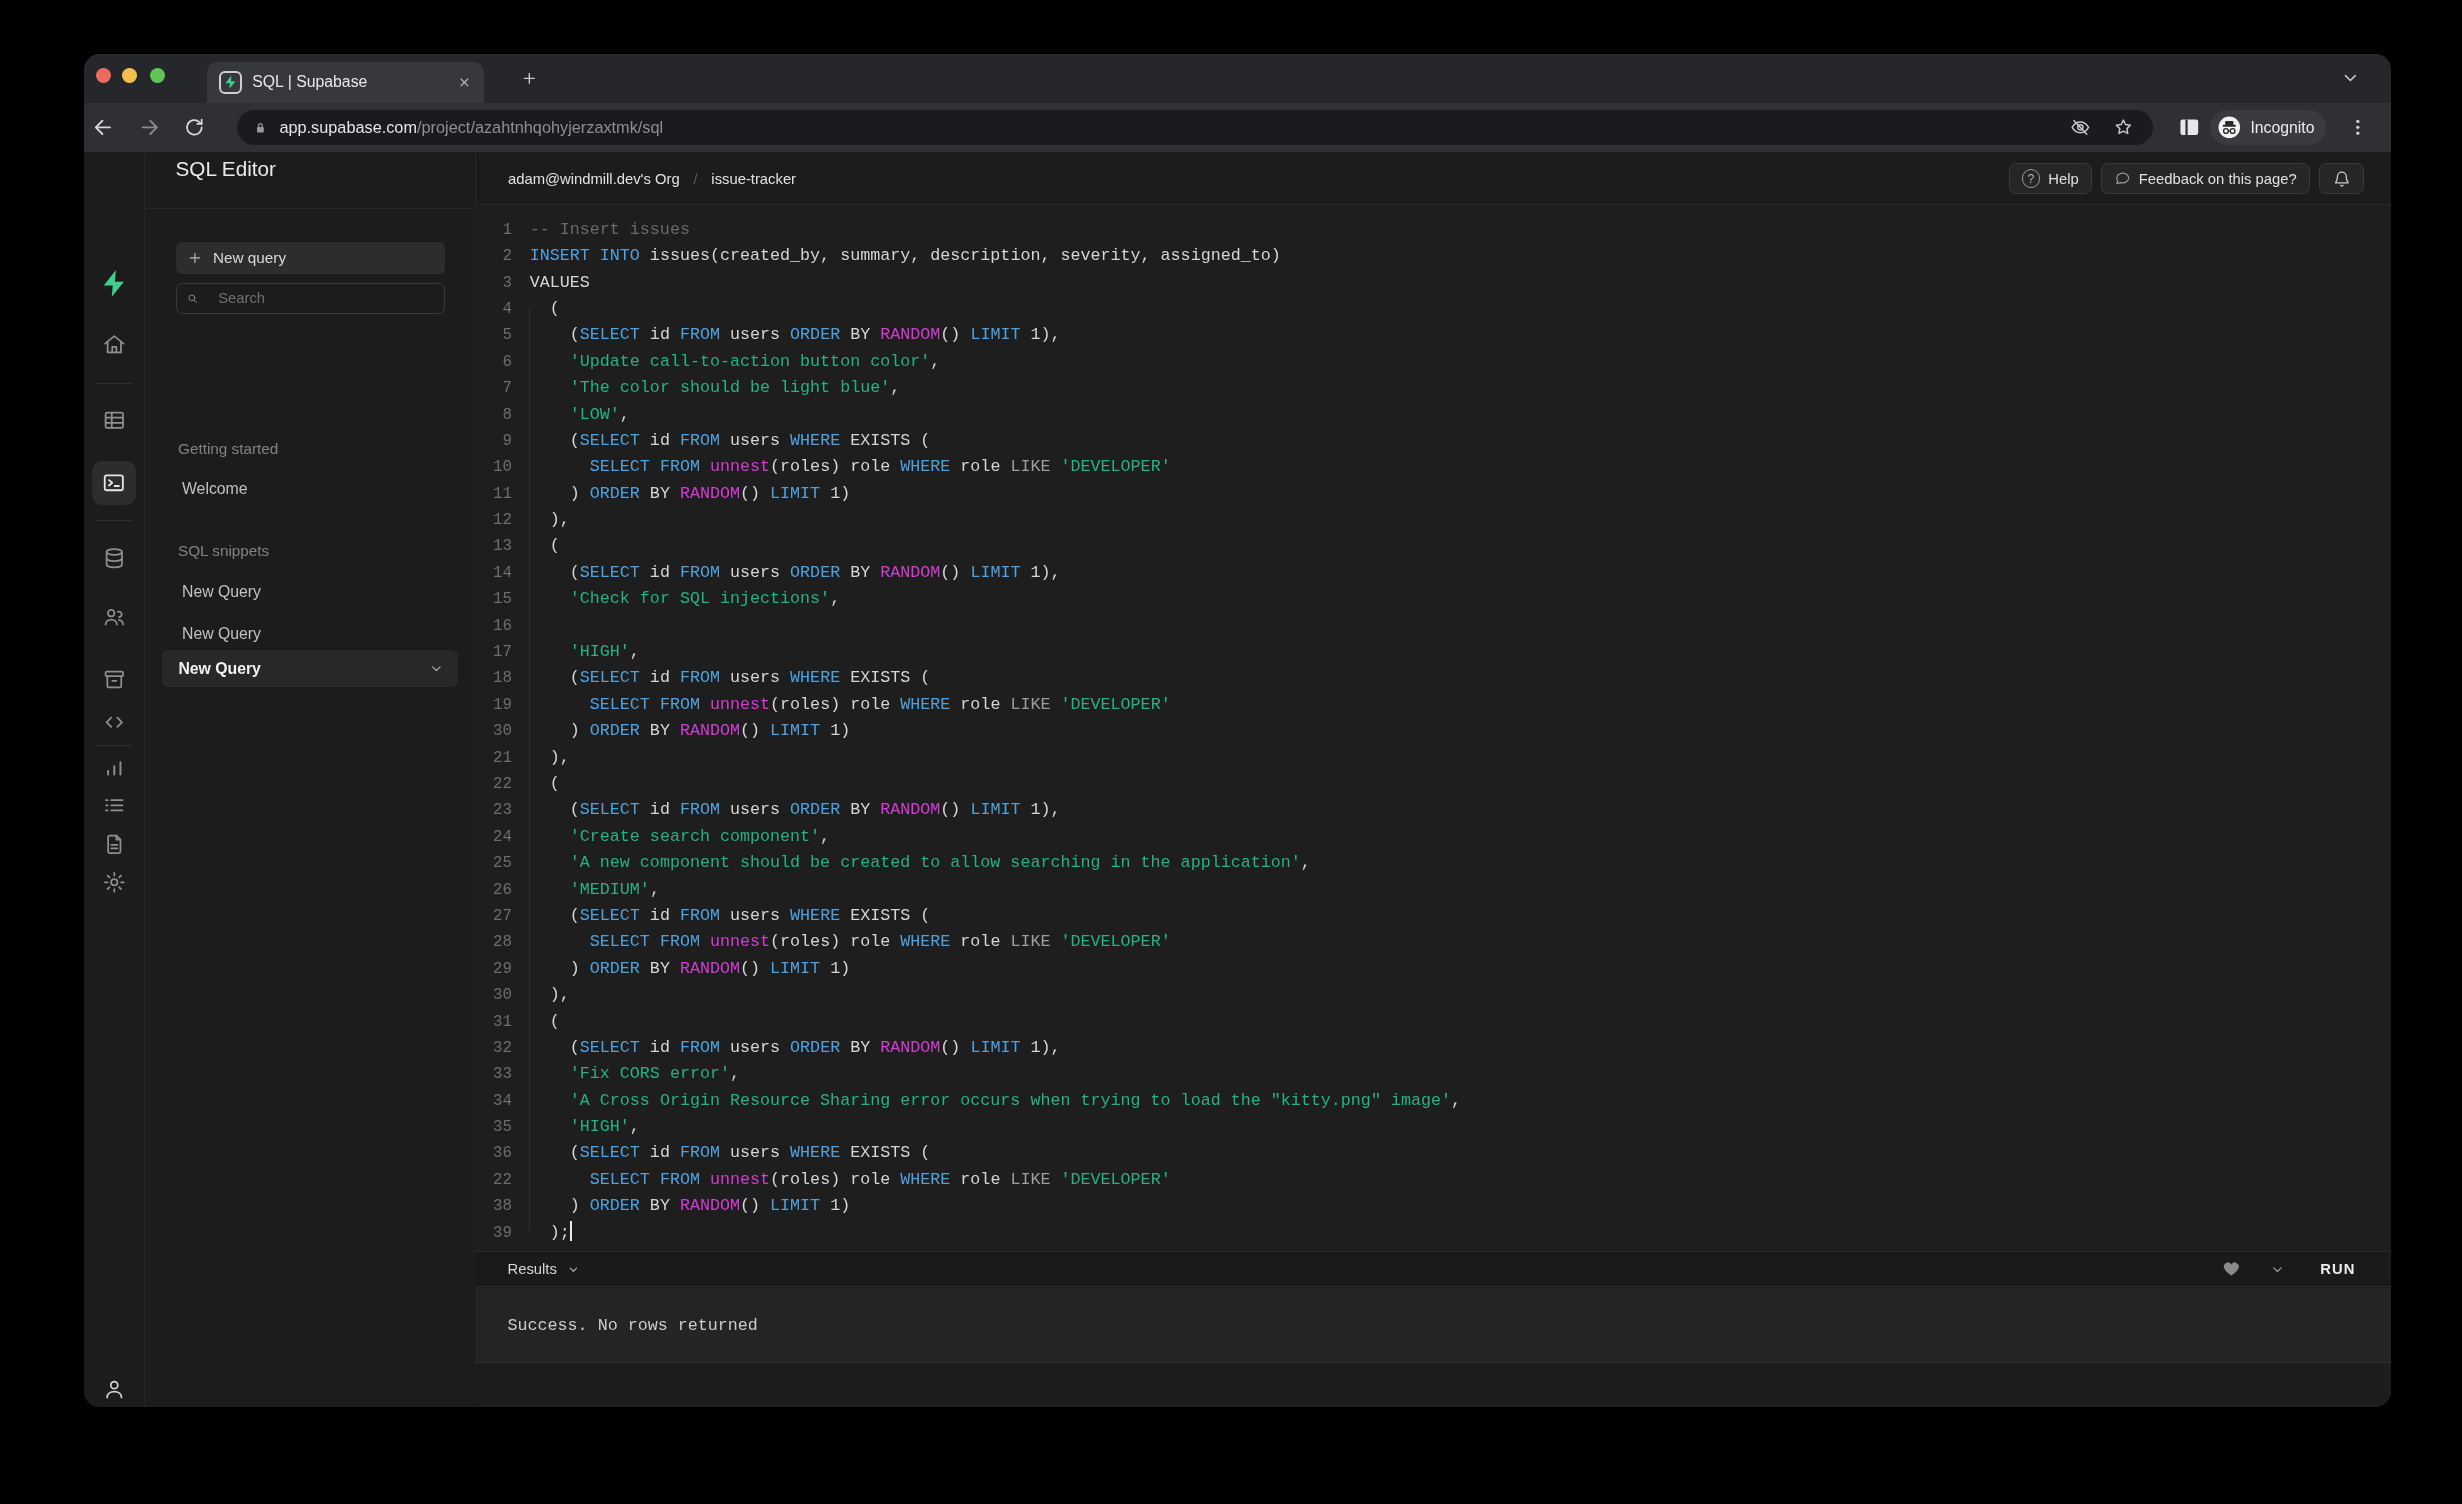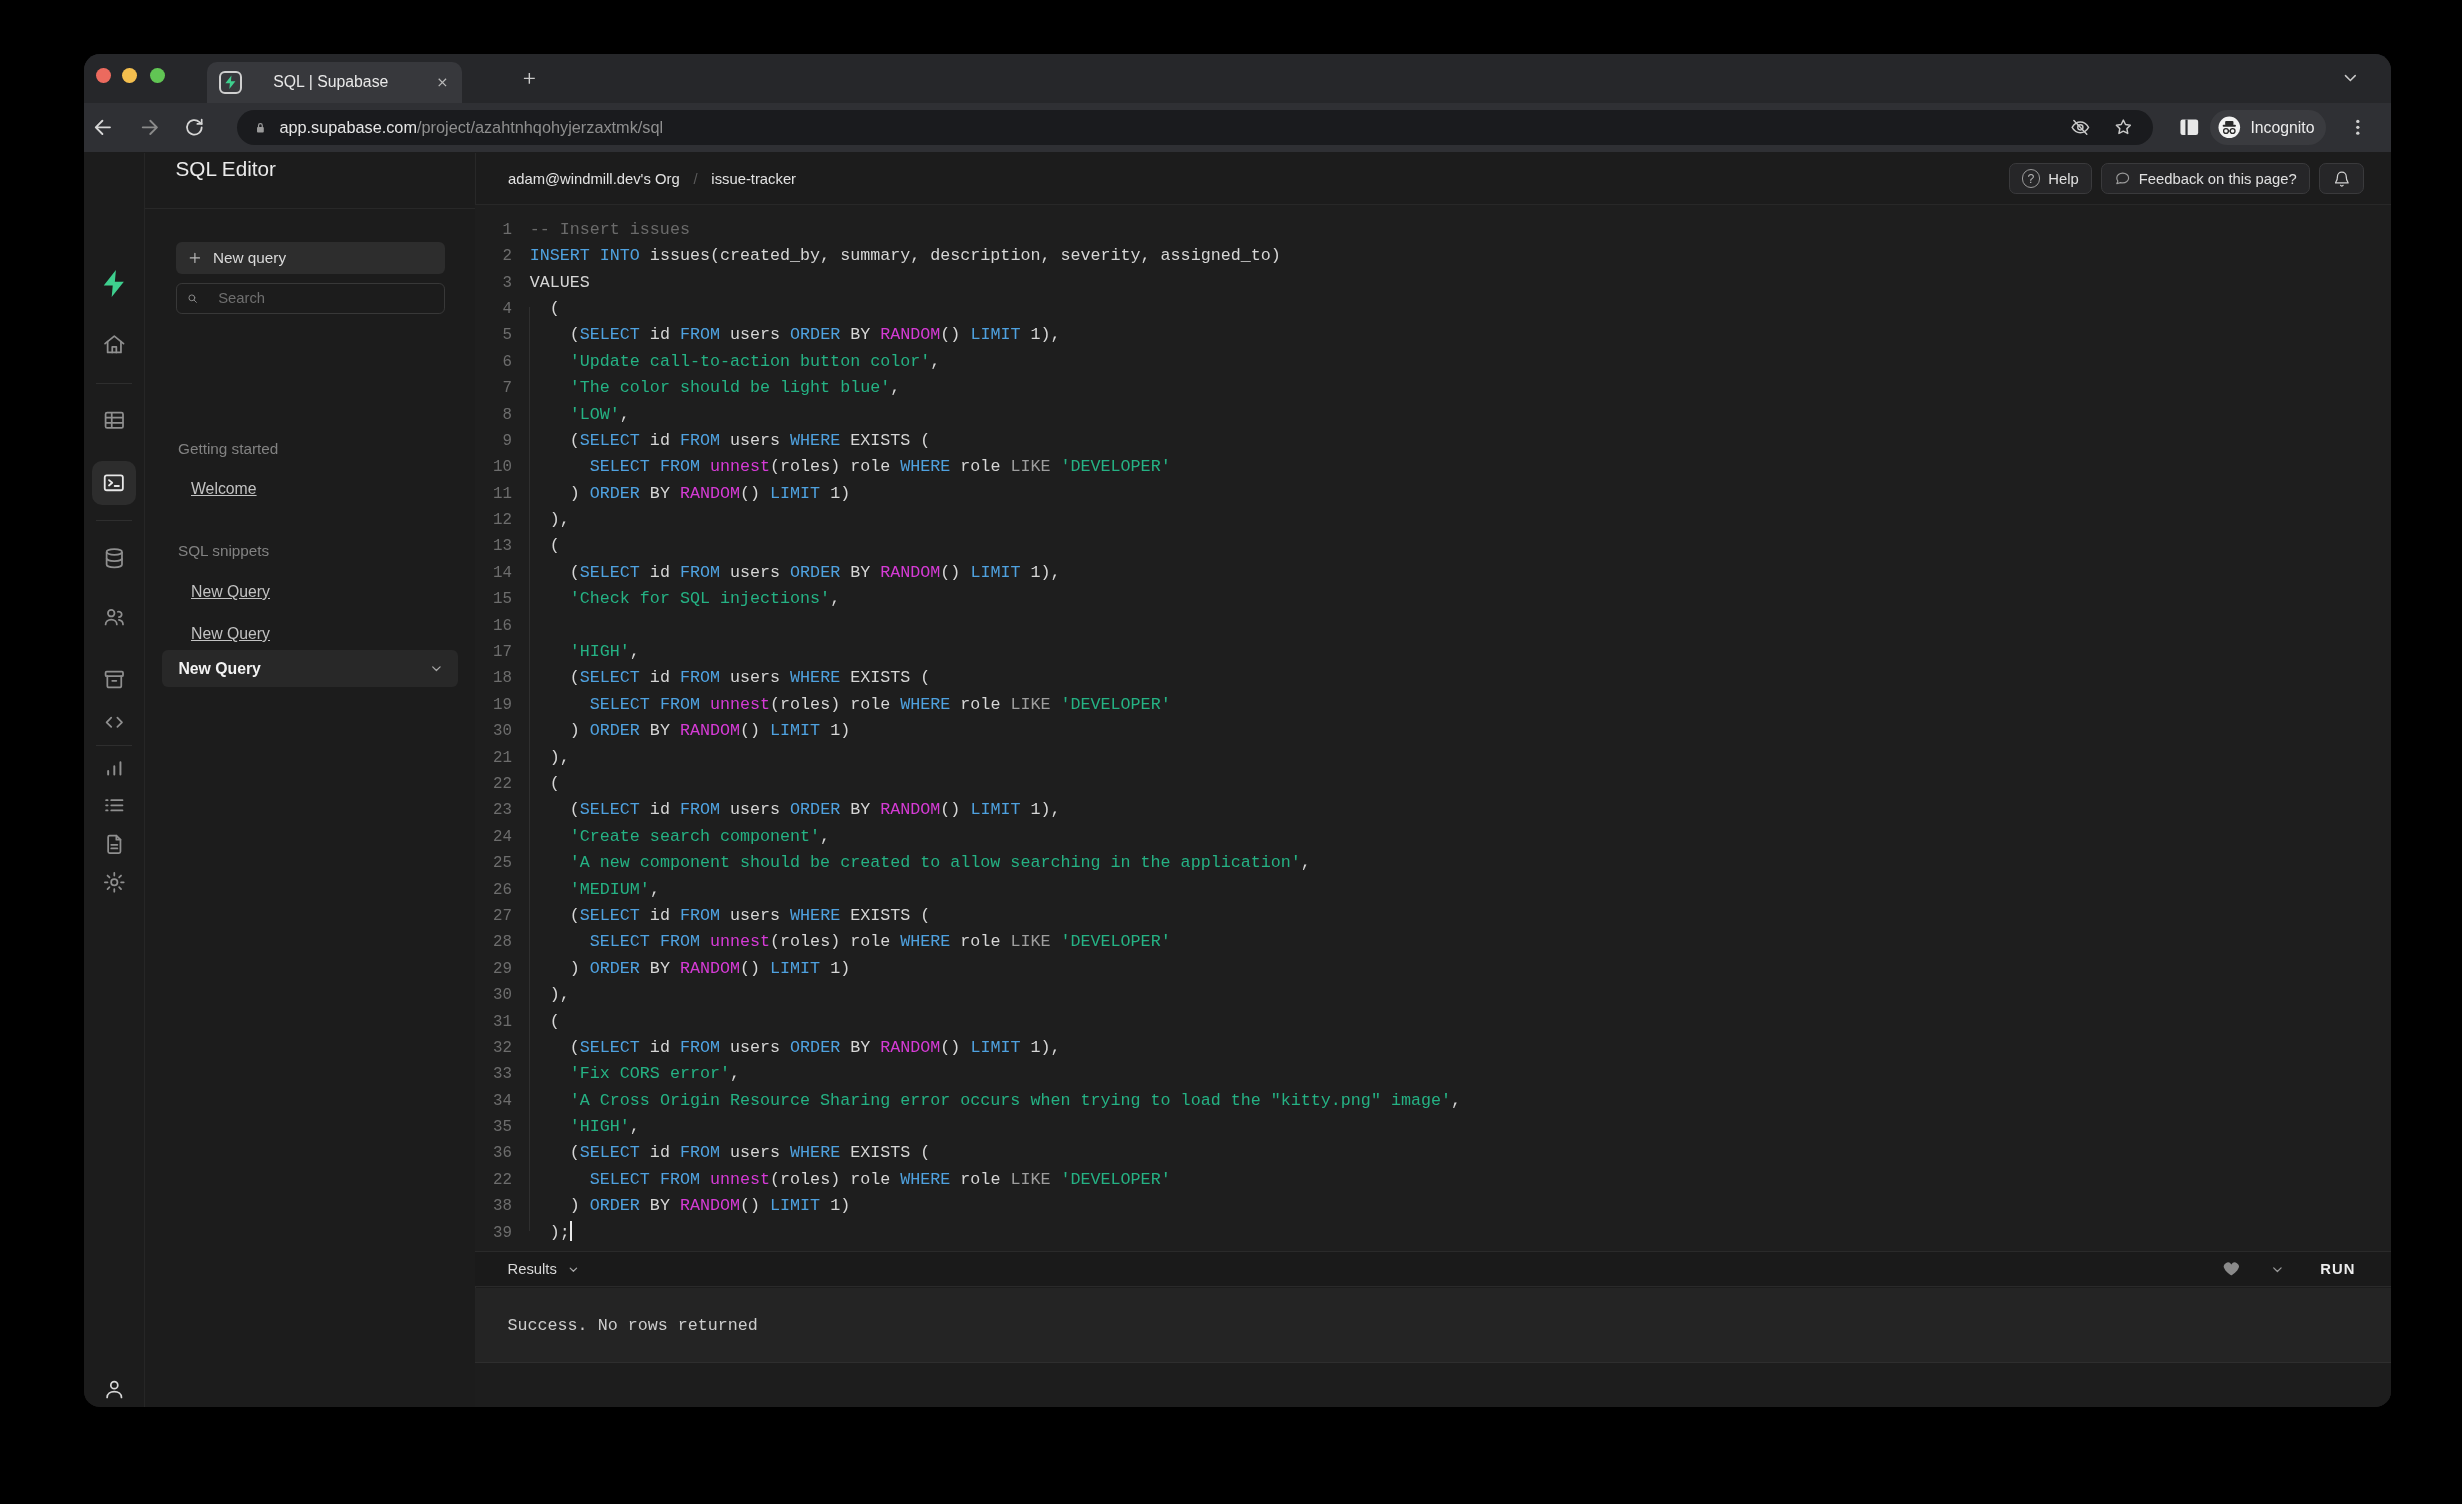--- a/index.html
+++ b/index.html
@@ -5,22 +5,22 @@
   html,body{margin:0;padding:0;background:#000;}
   .stage{position:relative;width:2463px;height:1504px;background:#000;overflow:hidden;
          font-family:"Liberation Sans",sans-serif;-webkit-font-smoothing:antialiased;}
   .win{position:absolute;left:84px;top:54px;width:2307px;height:1353px;background:#1c1c1c;
        border-radius:15.8px;overflow:hidden;}
 
   
   .tabstrip{position:absolute;left:0;top:0;width:100%;height:49px;background:#26272a;}
   .tl{position:absolute;top:14.3px;width:14.8px;height:14.8px;border-radius:50%;}
   .tl.r{left:11.8px;background:#ec6a5e;} .tl.y{left:38px;background:#f4bf4e;} .tl.g{left:66px;background:#61c554;}
-  .tab{position:absolute;left:123px;top:7.9px;width:255px;height:41px;background:#37383c;
-       border-radius:9.9px 9.9px 0 0;display:flex;align-items:center;padding:0 11.8px;box-sizing:border-box;gap:21px;}
+  .tab{position:absolute;left:123px;top:7.9px;width:277px;height:41px;background:#37383c;
+       border-radius:9.9px 9.9px 0 0;display:flex;align-items:center;padding:0 11.8px;box-sizing:border-box;}
   .favicon{width:23.6px;height:23.6px;border:2px solid #cfcfcf;border-radius:5.9px;display:flex;
            align-items:center;justify-content:center;box-sizing:border-box;flex:none;}
   .tab-title{color:#e8e8e8;font-size:15.8px;margin-left:9.9px;flex:1;white-space:nowrap;overflow:hidden;}
   .icon-btn{display:flex;align-items:center;justify-content:center;background:none;border:none;padding:0;cursor:default;}
   .newtab{position:absolute;left:436px;top:14.8px;}
   .strip-chev{position:absolute;left:2258px;top:17.7px;}
   .toolbar{position:absolute;left:0;top:49px;width:100%;height:49px;background:#2f3034;
            display:flex;align-items:center;}
   .nav-icons{display:flex;gap:23.6px;padding-left:7.9px;width:138px;box-sizing:border-box;}
   .omnibox{position:absolute;left:153px;top:56px;width:1916px;height:35px;background:#1a1b1e;
@@ -49,21 +49,21 @@
   .qpanel-title{color:#eaeaea;font-size:20.7px;}
   .newq-btn{position:absolute;left:30.5px;top:89px;width:269px;height:31.5px;background:#2d2d2d;border:none;
             border-radius:5.9px;display:flex;align-items:center;gap:9.9px;padding:0 11.8px;box-sizing:border-box;
             color:#d9d9d9;font-size:15.3px;font-family:inherit;}
   .search-box{position:absolute;left:30.5px;top:130px;width:269px;height:30.5px;border:1px solid #383838;
               border-radius:5.9px;display:flex;align-items:center;padding:0 9.9px;box-sizing:border-box;gap:17px;background:transparent;}
   .search-box input{background:transparent;border:none;outline:none;color:#cfcfcf;font-size:14.8px;width:100%;
                     font-family:inherit;}
   .search-box input::placeholder{color:#6f6f6f;}
   .sec-label{position:absolute;left:33px;color:#828282;font-size:15.3px;}
-  .q-item{position:absolute;left:46px;color:#c2c2c2;font-size:15.8px;cursor:default;text-decoration:underline;}
+  .q-item{position:absolute;left:37px;color:#c2c2c2;font-size:15.8px;cursor:default;}
   .q-active{position:absolute;left:16.7px;top:497px;width:296px;height:37px;background:#282828;border-radius:5.9px;
             display:flex;align-items:center;justify-content:space-between;padding:0 13.8px 0 16.7px;box-sizing:border-box;}
   .q-active .lbl{color:#f2f2f2;font-size:15.8px;font-weight:700;}
 
   .main{position:absolute;left:391px;top:0;width:1916px;height:100%;}
   .main-header{position:absolute;left:0;top:0;width:100%;height:52px;border-bottom:1px solid #282828;
                display:flex;align-items:center;padding:0 26.6px 0 33px;box-sizing:border-box;}
   .crumbs{display:flex;align-items:center;gap:13.8px;font-size:14.8px;flex:1;}
   .crumb{color:#e3e3e3;} .crumb-sep{color:#5a5a5a;}
   .hdr-btn{height:30.5px;background:#262628;border:1px solid #3a3a3c;border-radius:6.9px;color:#e0e0e0;

